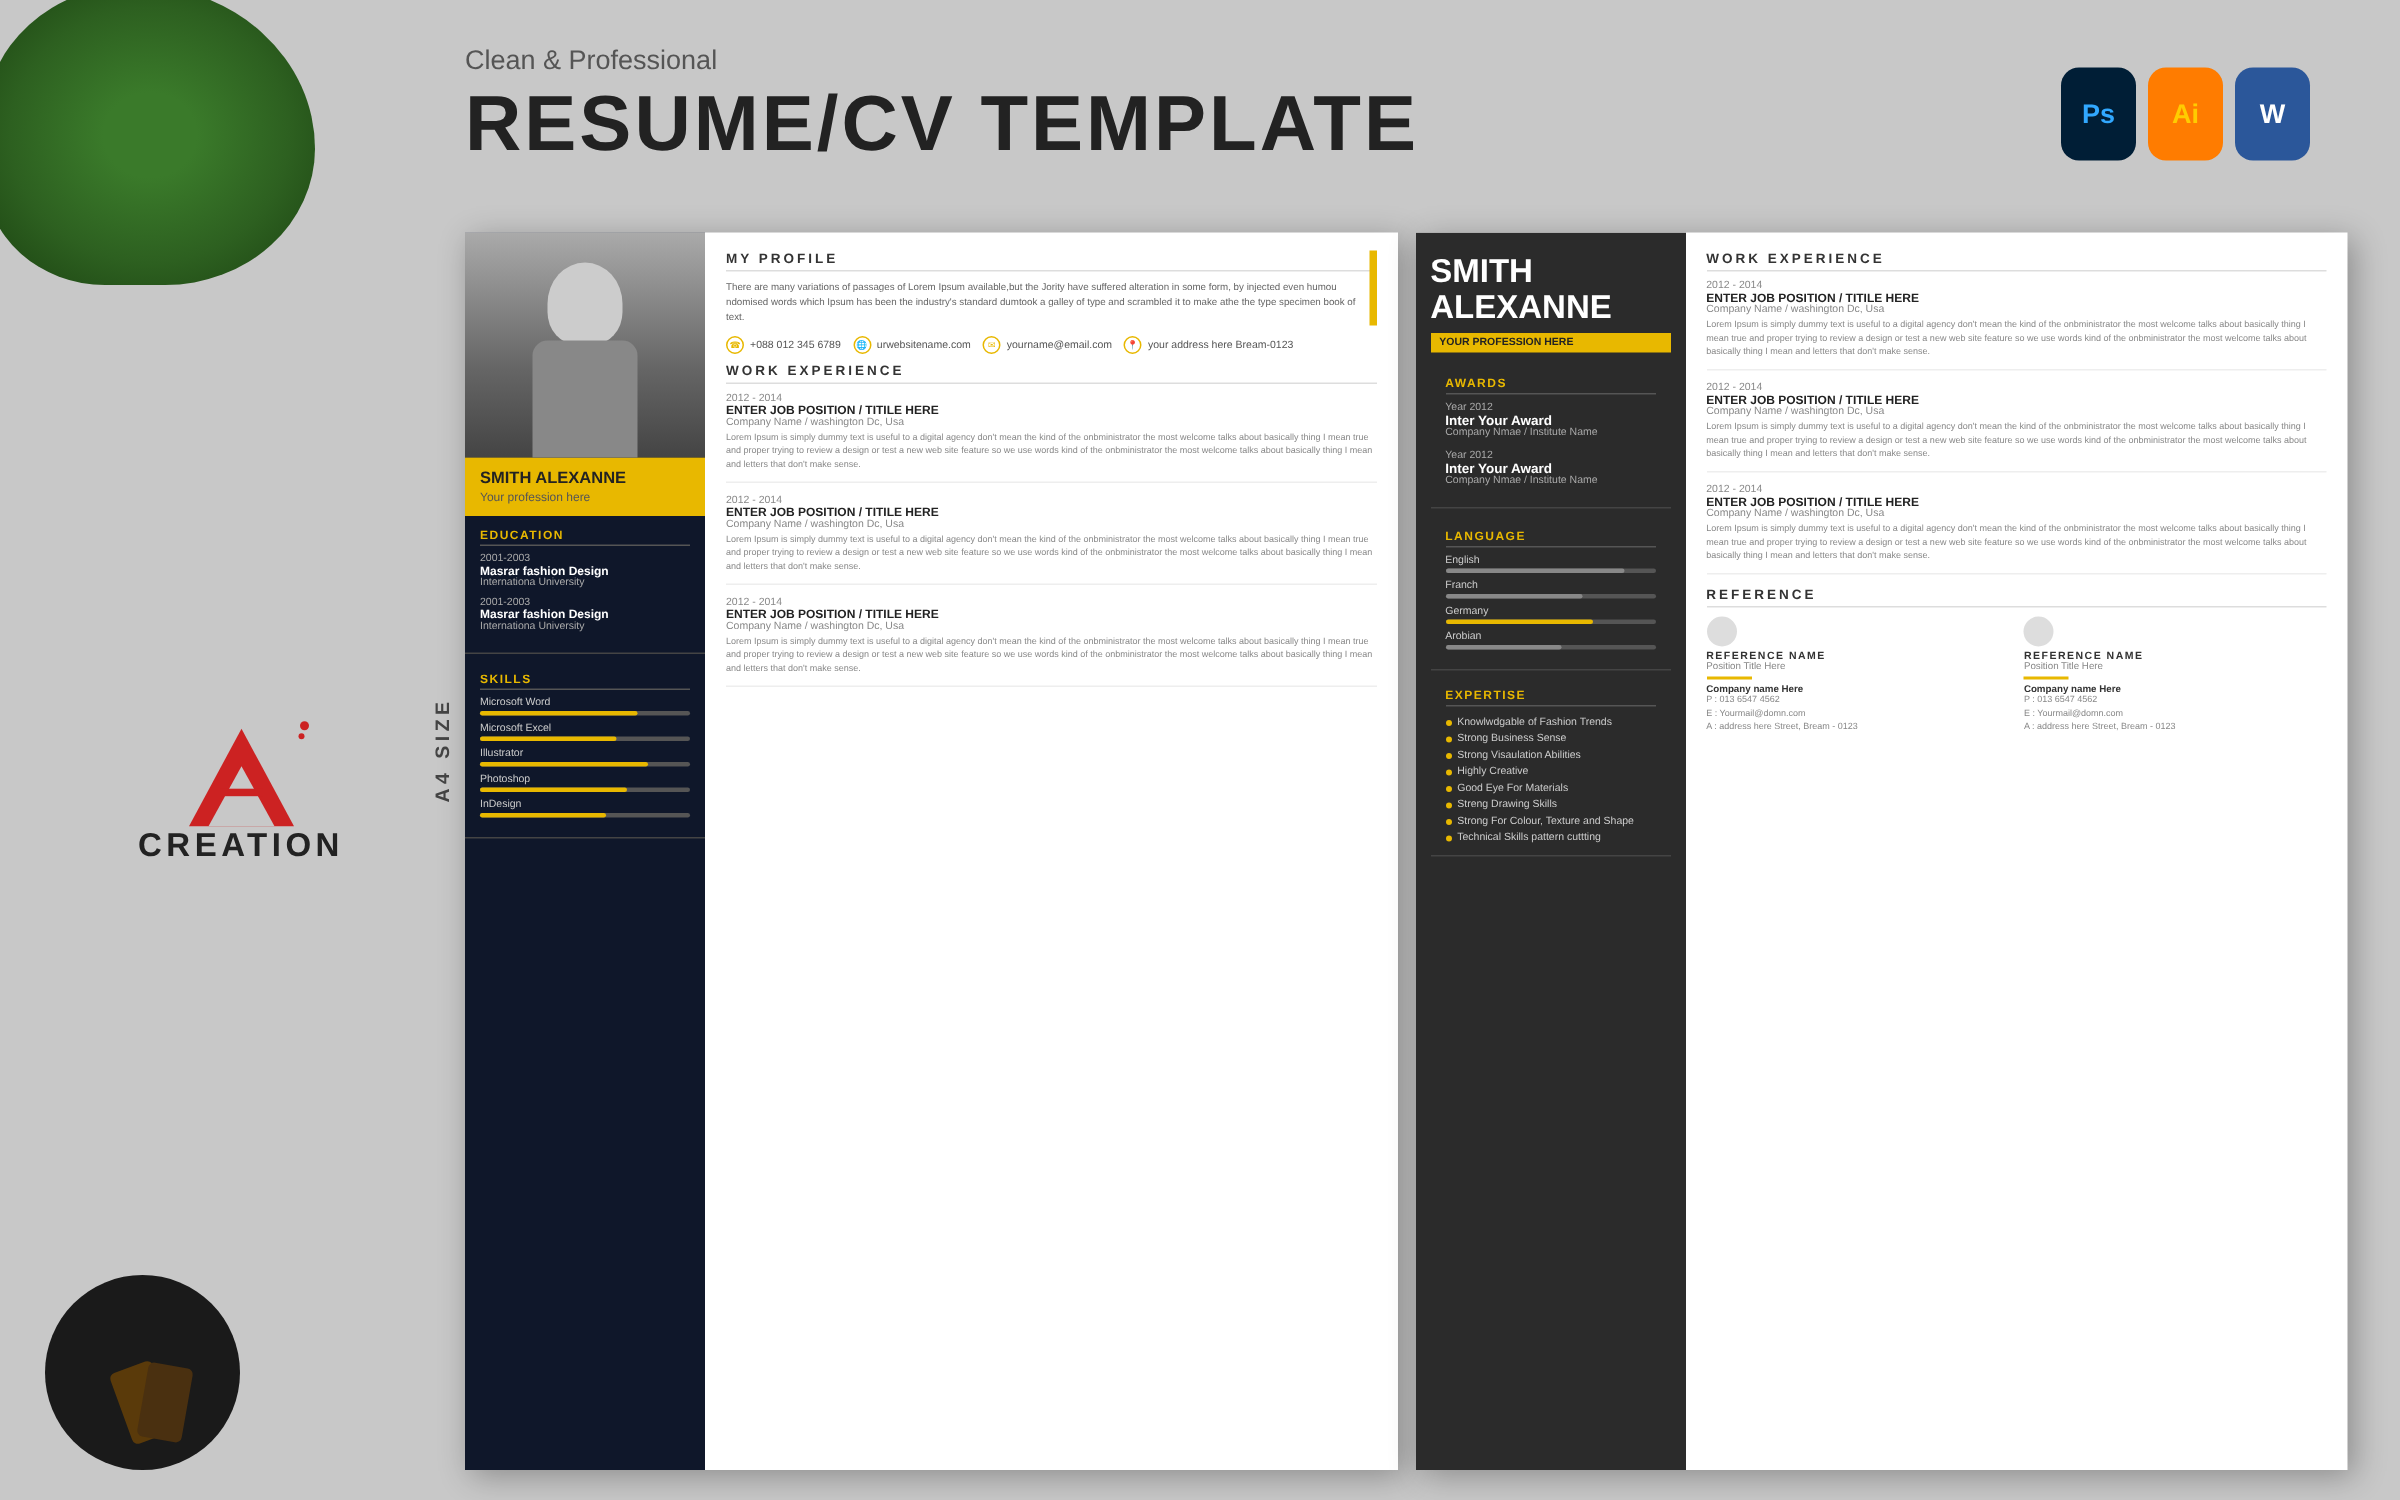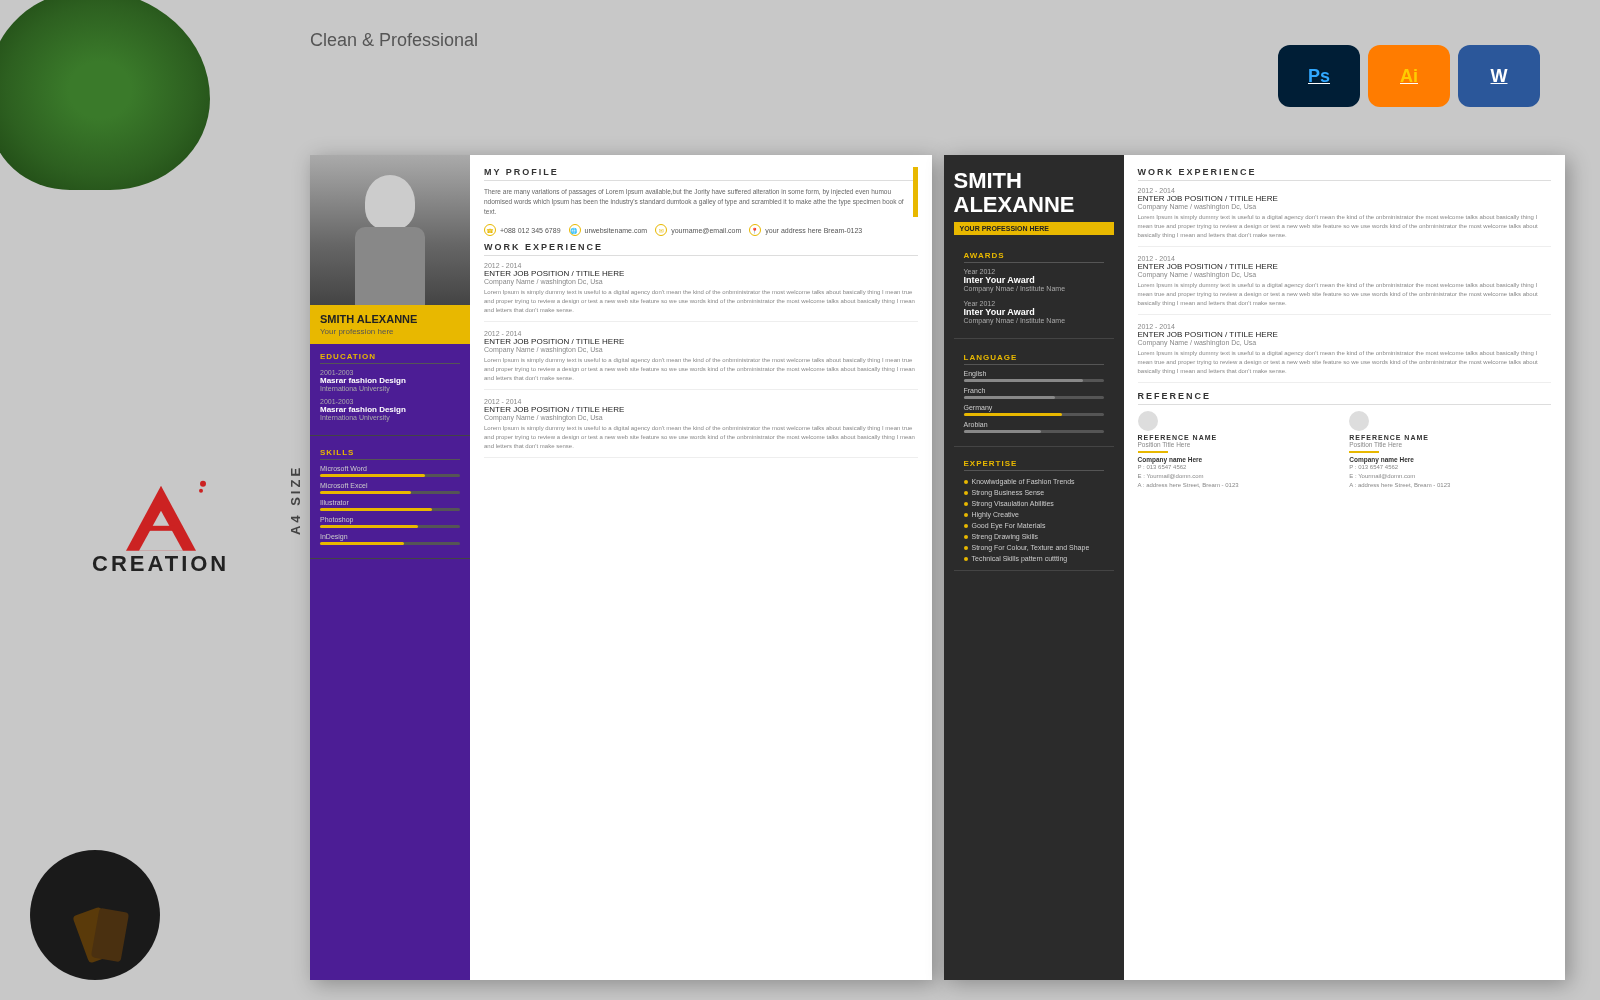--- a/index.html
+++ b/index.html
@@ -49,30 +49,29 @@
     
     .software-icons {
       position: absolute;
       top: 45px;
       right: 60px;
       display: flex;
       gap: 8px;
       z-index: 3;
     }
     .sw-icon {
-      width: 82px;
+      width: 50px;
       height: 62px;
       border-radius: 12px;
       display: flex;
       align-items: center;
       justify-content: center;
       font-weight: 900;
       font-size: 20px;
       color: white;
-      text-decoration: underline;
     }
     .sw-ps { background: #001e36; }
     .sw-ai { background: #ff7c00; }
     .sw-wd { background: #2b579a; }
 
     
     .side-label-left {
       position: absolute;
       left: 260px;
       top: 50%;
@@ -134,21 +133,21 @@
       flex: 1;
       background: white;
       display: flex;
       box-shadow: 4px 4px 20px rgba(0,0,0,0.3);
       overflow: hidden;
     }
 
     
     .page1-left {
       width: 160px;
-      background: #4c1d95;
+      background: #0f172a;
       display: flex;
       flex-direction: column;
       overflow: hidden;
     }
     .profile-photo {
       width: 160px;
       height: 150px;
       background: linear-gradient(135deg, #888 0%, #555 50%, #333 100%);
       display: flex;
       align-items: center;
@@ -327,21 +326,21 @@
       margin-bottom: 8px;
       padding-bottom: 6px;
       border-bottom: 1px solid #eee;
     }
     .work-year {
       font-size: 7px;
       color: #888;
     }
     .work-title {
       font-size: 8px;
-      font-weight: 400;
+      font-weight: 700;
       text-transform: uppercase;
       color: #222;
     }
     .work-company {
       font-size: 7px;
       color: #888;
       margin-bottom: 3px;
     }
     .work-desc {
       font-size: 6px;
@@ -477,20 +476,21 @@
 
 <div class="bg-plant-top"></div>
 
 <div style="position:absolute;bottom:20px;left:30px;width:130px;height:130px;background:#1a1a1a;border-radius:50%;z-index:1;display:flex;align-items:center;justify-content:center;">
   <div style="width:30px;height:50px;background:#5a3a0a;position:absolute;bottom:20px;left:50px;transform:rotate(-20deg);border-radius:4px;"></div>
   <div style="width:30px;height:50px;background:#4a3010;position:absolute;bottom:20px;left:65px;transform:rotate(10deg);border-radius:4px;"></div>
 </div>
 
 <div class="header-area">
   <div class="header-subtitle">Clean &amp; Professional</div>
+  <div class="header-title">RESUME/CV TEMPLATE</div>
 </div>
 
 <div class="software-icons">
   <div class="sw-icon sw-ps">
     <span style="color:#31a8ff;font-weight:900;font-size:18px;">Ps</span>
   </div>
   <div class="sw-icon sw-ai">
     <span style="color:#ffcc00;font-weight:900;font-size:18px;text-align:right;">Ai</span>
   </div>
   <div class="sw-icon sw-wd">

